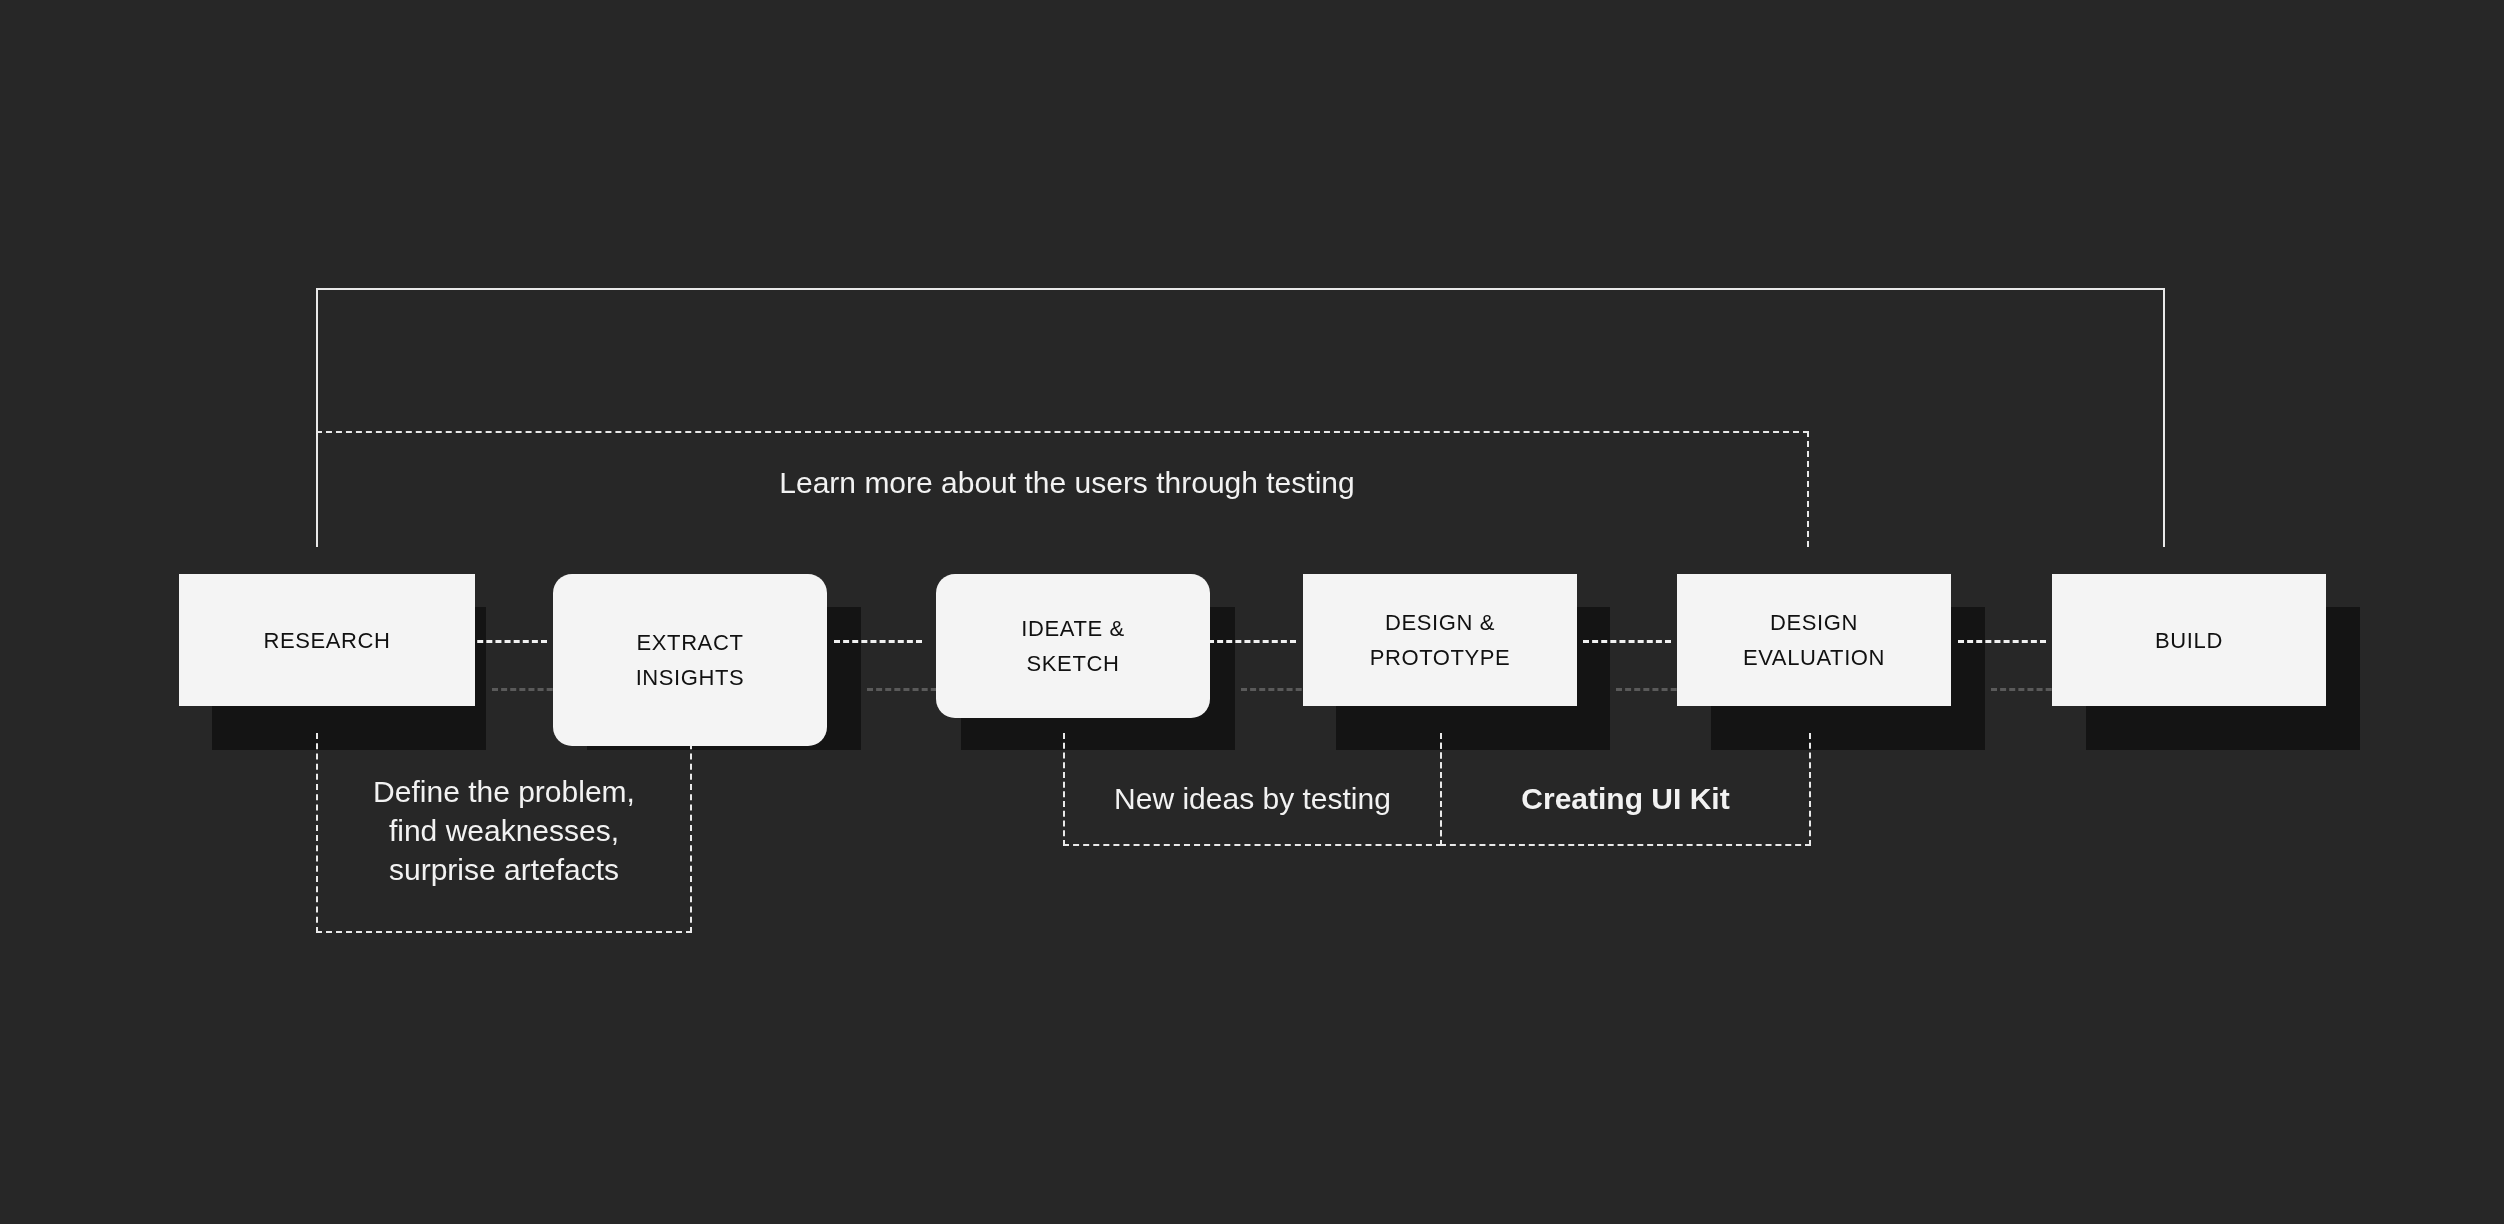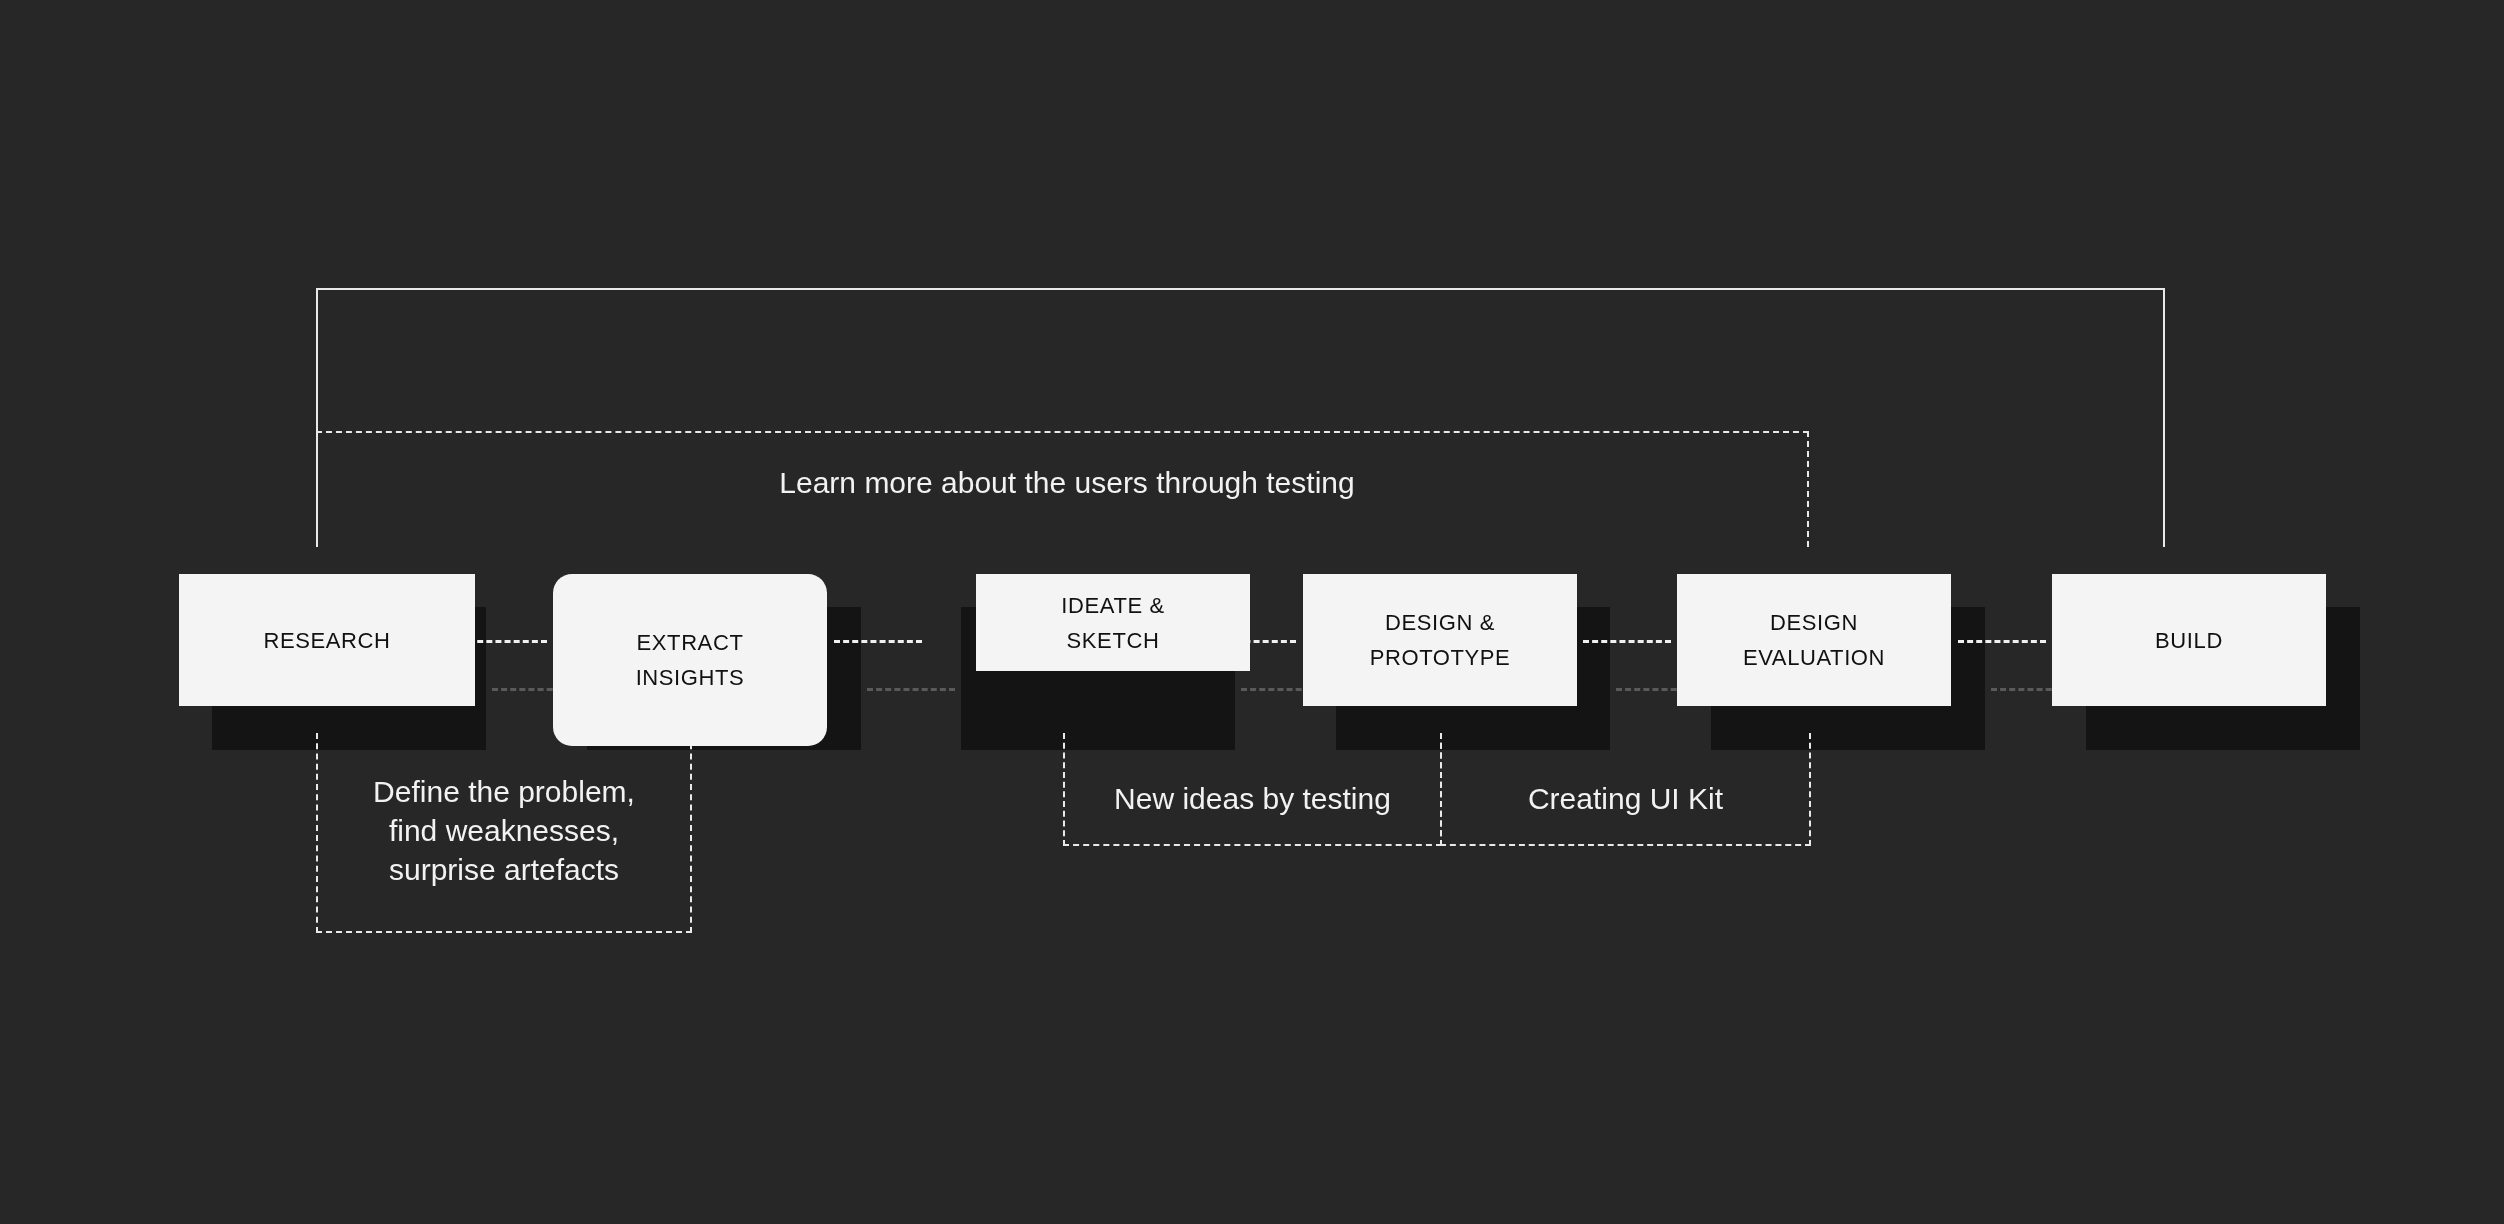--- a/index.html
+++ b/index.html
@@ -111,32 +111,32 @@
 
   <div class="connector dim" style="left:492px;  top:688px; width:88px;"></div>
   <div class="connector dim" style="left:867px;  top:688px; width:88px;"></div>
   <div class="connector dim" style="left:1241px; top:688px; width:88px;"></div>
   <div class="connector dim" style="left:1616px; top:688px; width:88px;"></div>
   <div class="connector dim" style="left:1991px; top:688px; width:88px;"></div>
 
   <div class="card" style="left:179px;  top:574px; width:296px; height:132px;">RESEARCH</div>
   <div class="card" style="left:553px;  top:574px; width:274px; height:172px;border-radius:19px;">EXTRACT
 INSIGHTS</div>
-  <div class="card" style="left:976px;  top:574px; width:274px; height:97px;">IDEATE &amp;
+  <div class="card" style="left:936px;  top:574px; width:274px; height:144px;border-radius:19px;">IDEATE &amp;
 SKETCH</div>
   <div class="card" style="left:1303px; top:574px; width:274px; height:132px;">DESIGN &amp;
 PROTOTYPE</div>
   <div class="card" style="left:2052px; top:574px; width:274px; height:132px;">BUILD</div>
   <div class="card" style="left:1677px; top:574px; width:274px; height:132px;">DESIGN
 EVALUATION</div>
 
   <div class="dash-bracket down" style="left:316px; top:733px; width:376px; height:200px;"></div>
   <div class="note" style="left:316px; top:772px; width:376px;">Define the problem,
 find weaknesses,
 surprise artefacts</div>
 
   <div class="dash-bracket down" style="left:1063px; top:733px; width:379px; height:113px;"></div>
   <div class="note" style="left:1063px; top:779px; width:379px;">New ideas by testing</div>
 
   <div class="dash-bracket down" style="left:1440px; top:733px; width:371px; height:113px;"></div>
-  <div class="note" style="left:1440px; top:779px; width:371px;">Creating UI Kit</div>
+  <div class="note" style="left:1440px; top:779px; width:371px;font-weight:bold;">Creating UI Kit</div>
 
 </div>
 
 </body></html>

